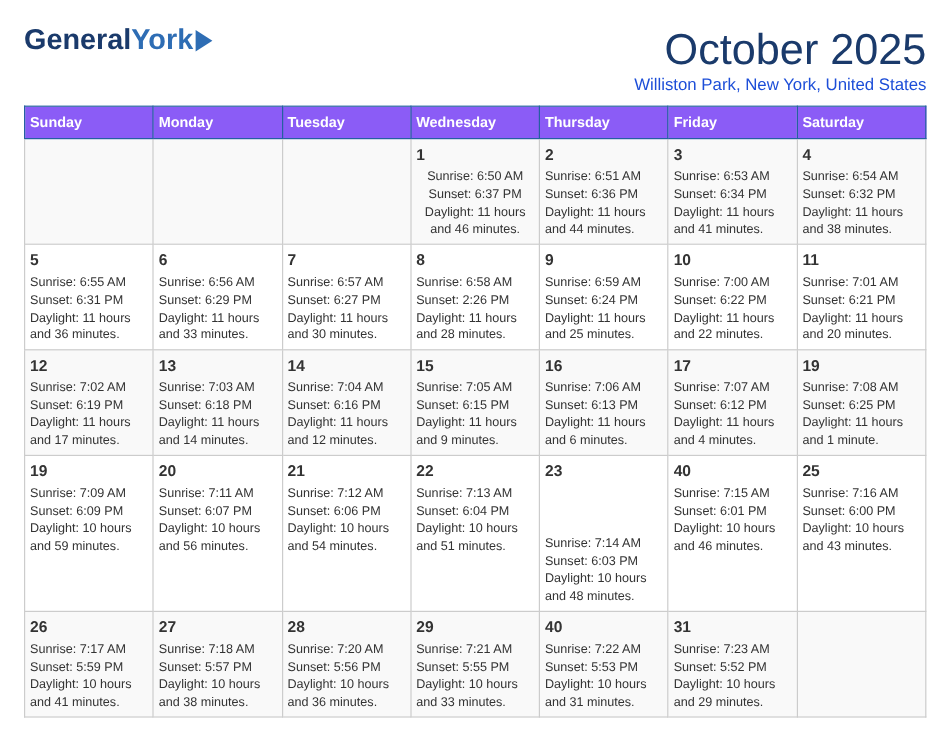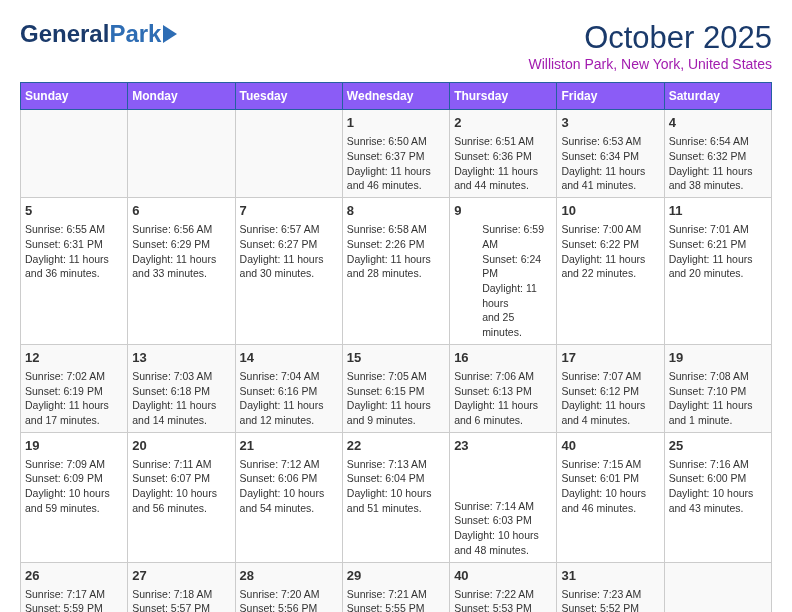--- a/index.html
+++ b/index.html
@@ -18,27 +18,27 @@
     }
     .logo {
       display: flex;
       flex-direction: column;
       align-items: center;
     }
     .title-block {
       text-align: right;
     }
     .month-title {
-      font-size: 31px;
+      font-size: 36px;
       color: #1a3a6b;
       font-weight: normal;
     }
     .location {
       font-size: 14px;
-      color: #a21caf;
+      color: #1d4ed8;
     }
     table {
       width: 100%;
       border-collapse: collapse;
       font-size: 11px;
     }
     thead th {
       background: #8b5cf6;
       color: #fff;
       padding: 6px 4px;
@@ -95,21 +95,21 @@
       vertical-align: middle;
     }
   </style>
 </head>
 <body>
 
 <div class="header">
   <div class="logo">
     <div class="logo-wrapper">
       <span class="logo-general">General</span>
-        <span class="logo-blue">Park</span>
+        <span class="logo-blue">York</span>
       <div class="logo-arrow"></div>
     </div>
   </div>
   <div class="title-block">
     <div class="month-title">October 2025</div>
     <div class="location">Williston Park, New York, United States</div>
   </div>
 </div>
 
 <table>
@@ -124,21 +124,21 @@
         <th>Saturday</th>
       </tr>
   </thead>
   <tbody id="calendar-body">
   <tr>
         <td></td>
         <td></td>
         <td></td>
         <td>
           <span class="day-num">1</span>
-          <div class="day-info" style="white-space: pre-line;">Sunrise: 6:50 AM
+          <div class="day-info" style="white-space: pre-line; text-align: center;">Sunrise: 6:50 AM
 Sunset: 6:37 PM
 Daylight: 11 hours
 and 46 minutes.</div>
         </td>
         <td>
           <span class="day-num">2</span>
           <div class="day-info" style="white-space: pre-line;">Sunrise: 6:51 AM
 Sunset: 6:36 PM
 Daylight: 11 hours
 and 44 minutes.</div>
@@ -182,21 +182,21 @@
         </td>
         <td>
           <span class="day-num">8</span>
           <div class="day-info" style="white-space: pre-line;">Sunrise: 6:58 AM
 Sunset: 2:26 PM
 Daylight: 11 hours
 and 28 minutes.</div>
         </td>
         <td>
           <span class="day-num">9</span>
-          <div class="day-info" style="white-space: pre-line; margin-left: 28px;">Sunrise: 6:59 AM
+          <div class="day-info" style="white-space: pre-line;">Sunrise: 6:59 AM
 Sunset: 6:24 PM
 Daylight: 11 hours
 and 25 minutes.</div>
         </td>
         <td>
           <span class="day-num">10</span>
           <div class="day-info" style="white-space: pre-line;">Sunrise: 7:00 AM
 Sunset: 6:22 PM
 Daylight: 11 hours
 and 22 minutes.</div>
@@ -248,21 +248,21 @@
         <td>
           <span class="day-num">17</span>
           <div class="day-info" style="white-space: pre-line;">Sunrise: 7:07 AM
 Sunset: 6:12 PM
 Daylight: 11 hours
 and 4 minutes.</div>
         </td>
         <td>
           <span class="day-num">19</span>
           <div class="day-info" style="white-space: pre-line;">Sunrise: 7:08 AM
-Sunset: 7:10 PM
+Sunset: 6:25 PM
 Daylight: 11 hours
 and 1 minute.</div>
         </td>
       </tr>
       <tr>
         <td>
           <span class="day-num">19</span>
           <div class="day-info" style="white-space: pre-line;">Sunrise: 7:09 AM
 Sunset: 6:09 PM
 Daylight: 10 hours

